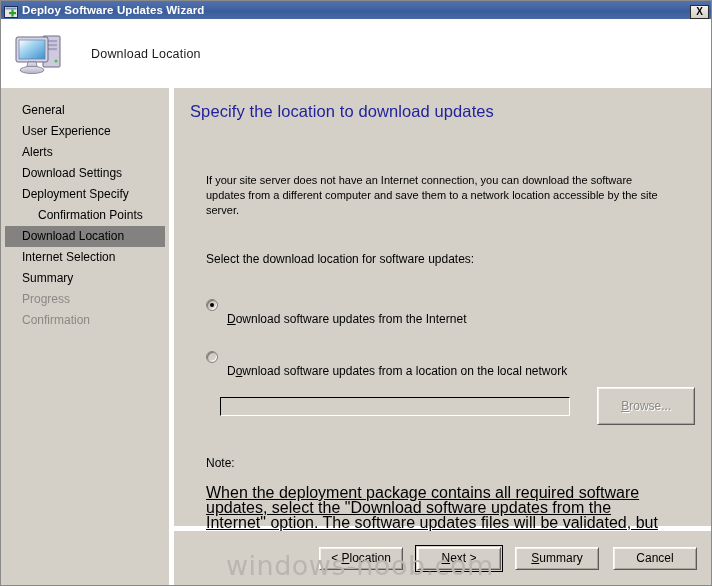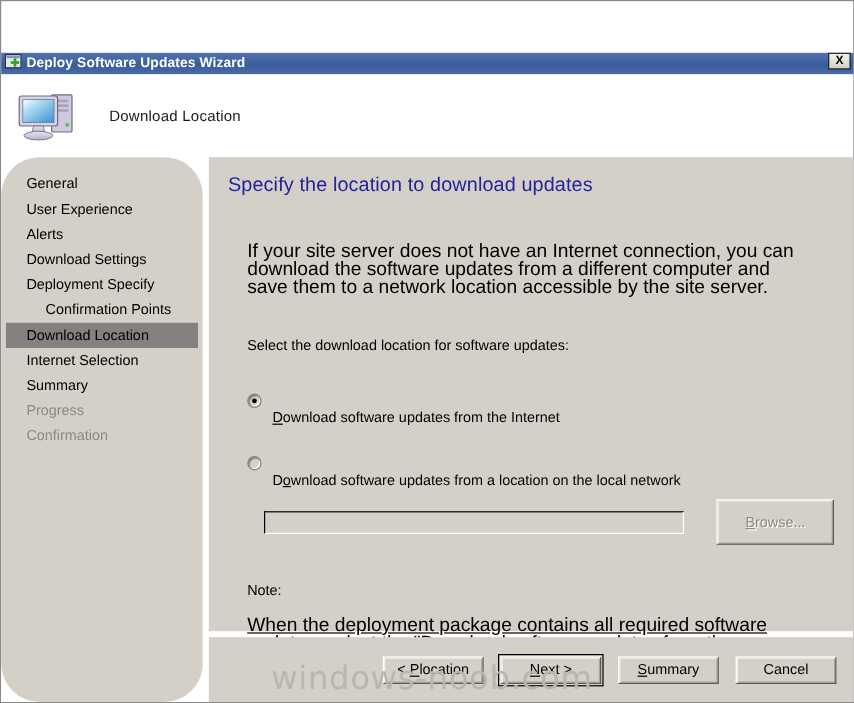--- a/index.html
+++ b/index.html
@@ -28,24 +28,23 @@
     display: flex;
     flex-direction: column;
   }
 
   
   #titlebar {
     height: 18px;
     min-height: 18px;
     background: linear-gradient(to bottom, #5272ad 0%, #3f62a0 45%, #3a5c9b 55%, #4a6aa6 100%);
     display: flex;
-    align-items: flex-start;
+    align-items: flex-end;
     padding: 0 2px 0 3px;
     box-sizing: border-box;
-    margin-top: 43px;
   }
   #titlebar .title-icon {
     width: 14px; height: 14px;
     margin-right: 4px;
     position: relative;
     flex: 0 0 auto;
   }
   #titlebar .title-text {
     color: #ffffff;
     font-size: 11.5px;
@@ -101,21 +100,20 @@
     min-height: 0;
   }
 
   
   #sidebar {
     width: 168px;
     min-width: 168px;
     background: #d4d0c8;
     padding-top: 12px;
     box-sizing: border-box;
-    border-radius: 32px;
   }
   .nav-item {
     height: 21px;
     line-height: 21px;
     font-size: 12px;
     color: #000000;
     padding-left: 17px;
     margin: 0 4px 0 4px;
     white-space: nowrap;
     cursor: default;
@@ -146,22 +144,22 @@
     min-height: 0;
   }
   #content h1 {
     margin: 0;
     font-size: 16.5px;
     font-weight: normal;
     color: #22229c;
     letter-spacing: 0.1px;
   }
   .intro {
-    margin: 38px 0 0 16px;
-    font-size: 16px;
+    margin: 52px 0 0 16px;
+    font-size: 11px;
     line-height: 15px;
     max-width: 460px;
   }
   .select-label {
     margin: 34px 0 0 16px;
     font-size: 12px;
   }
 
   .radio-row {
     display: flex;

